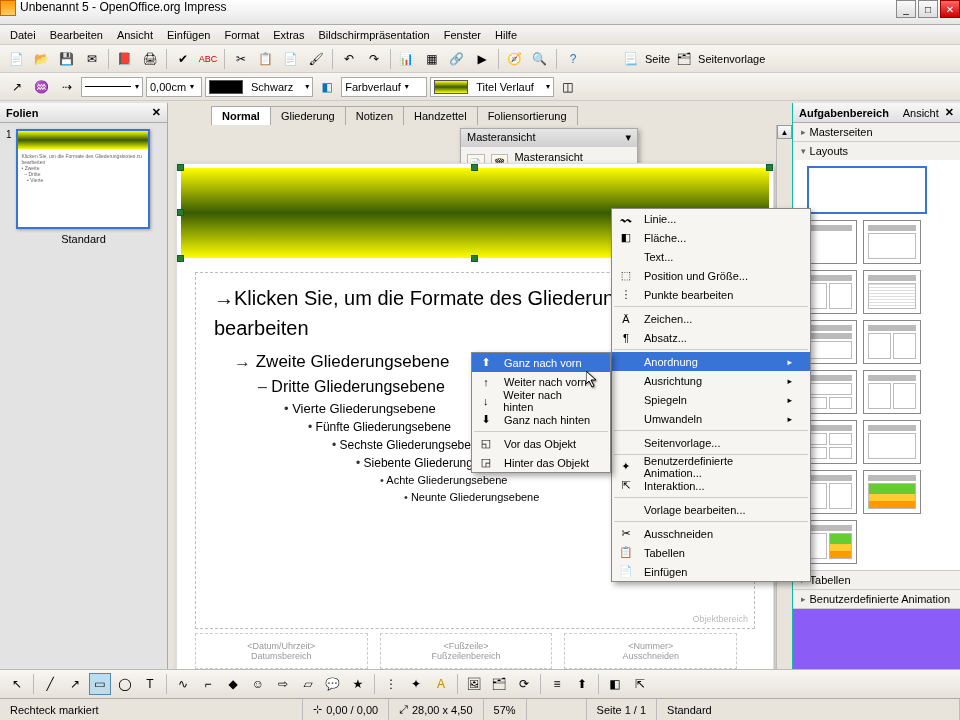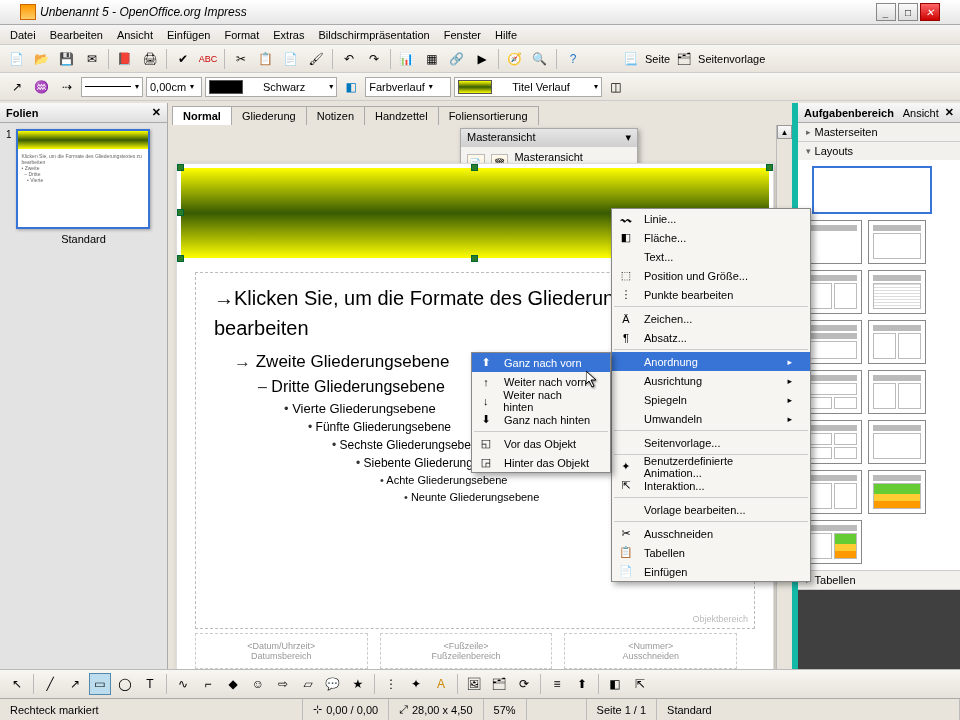--- a/index.html
+++ b/index.html
@@ -1,70 +1,70 @@
 <!DOCTYPE html>
 <html><head>
 <meta charset="utf-8">
 <style>
 * { box-sizing: border-box; margin: 0; padding: 0; font-family: "Segoe UI", Tahoma, sans-serif; }
 body { width: 960px; height: 720px; background: #e8e4dc; overflow: hidden; font-size: 11px; position: relative; }
 
 
-.titlebar { height: 25px; background: linear-gradient(#fff,#e6e6e6); border-bottom: 1px solid #aaa; display: flex; align-items: center; padding: 0 20px; font-style: italic; }
+.titlebar { height: 25px; background: linear-gradient(#fff,#e6e6e6); border-bottom: 1px solid #aaa; display: flex; align-items: flex-start; padding: 0 0; }
 .titlebar .icon { width: 16px; height: 16px; margin-right: 4px; background: linear-gradient(#f90,#fc6); border: 1px solid #c60; }
 .titlebar .title { flex: 1; font-size: 12px; }
 .titlebar .wbtns { display: flex; gap: 2px; }
 .titlebar .wbtn { width: 20px; height: 18px; border: 1px solid #888; background: linear-gradient(#fafafa,#ddd); display: flex; align-items: center; justify-content: center; font-size: 10px; }
 .titlebar .wbtn.close { background: linear-gradient(#f66,#c00); color:#fff; border-color:#900;}
 
 
 .menubar { height: 20px; background: linear-gradient(#f5f5f5,#e8e4dc); display: flex; align-items: center; padding: 0 4px; gap: 2px; border-bottom: 1px solid #ccc;}
 .menubar span { padding: 2px 6px; }
 
 
 .toolbar { height: 28px; background: linear-gradient(#f8f6f2,#e8e4dc); display: flex; align-items: center; padding: 2px 6px; gap: 3px; border-bottom: 1px solid #ccc;}
 .tbtn { width: 22px; height: 22px; border: 1px solid transparent; display: flex; align-items: center; justify-content: center; font-size: 12px; }
 .tsep { width:1px; height:20px; background:#bbb; margin:0 2px;}
 .tdrop { display:flex; align-items:center; border:1px solid #aaa; background:#fff; height:20px; padding:0 3px; font-size:11px;}
 .tdrop .arr { margin-left:4px; font-size:8px;}
 
 
-.swatch { display:flex; align-items:center; gap:20px;}
+.swatch { display:flex; align-items:center; gap:8px;}
 .swbox { width:34px; height:14px; border:1px solid #555;}
 
 
 .mainarea { position:absolute; top:103px; bottom:22px; left:0; right:0; display:flex; }
 .panel-left { width:168px; background:#eee; border-right:1px solid #aaa; display:flex; flex-direction:column;}
 .panel-left .hdr { height:20px; background:linear-gradient(#f8f8f8,#e0e0e0); border-bottom:1px solid #aaa; padding:2px 6px; display:flex; align-items:center; justify-content:space-between; font-size:11px; font-weight:bold;}
 .slide-thumbs { flex:1; background:#e3e3e3; padding:6px; }
 .thumb-wrap { display:flex; gap:4px; }
 .thumb-num { font-size:10px; }
 .thumb { width:134px; height:100px; border:2px solid #3874d6; background:#fff; box-shadow:1px 1px 3px rgba(0,0,0,.3); display:flex; flex-direction:column;}
 .thumb .tbar { height:18px; background:linear-gradient(#ff0,#395b02,#ff0); }
 .thumb .tbody { flex:1; padding:4px; font-size:5px; color:#666; overflow:hidden;}
 .thumb-label { text-align:center; font-size:11px; margin-top:4px;}
 
-.panel-right { width:168px; background:#404040; border-left:6px solid #14b8a6; display:flex; flex-direction:column; position:relative;}
+.panel-right { width:168px; background:#8b5cf6; border-left:1px solid #14b8a6; display:flex; flex-direction:column; position:relative;}
 .panel-right .hdr { height:20px; background:linear-gradient(#f8f8f8,#e0e0e0); border-bottom:1px solid #aaa; padding:2px 6px; display:flex; align-items:center; justify-content:space-between; font-size:11px; font-weight:bold;}
 .acc { border-bottom:1px solid #ccc;}
 .acc .ahdr { padding:3px 8px; background:#f3f1ed; display:flex; align-items:center; gap:4px; font-size:11px;}
 .acc .ahdr::before { content:"▸"; font-size:9px; color:#666;}
 .acc.open .ahdr::before { content:"▾"; }
 .acc .abody { background:#fff; padding:6px; display:flex; flex-wrap:wrap; gap:6px; max-height:420px; overflow:auto;}
 .layout { width:58px; height:44px; border:1px solid #888; background:#fff; display:flex; flex-direction:column; padding:4px; gap:2px;}
 .layout.sel { border:2px solid #3874d6;}
 .layout .lh { height:6px; background:#bbb;}
 .layout .row { display:flex; gap:2px; flex:1;}
 .layout .box { flex:1; border:1px solid #bbb;}
 .layout.first { width:120px; height:48px; transform:translateX(8px);}
 
 .panel-center { flex:1; display:flex; flex-direction:column; position:relative; background:#e8e4dc;}
 .tabbar { height:22px; display:flex; align-items:flex-end; padding-left:4px; background:#e8e4dc;}
 .tab { padding:3px 10px; border:1px solid #aaa; border-bottom:none; background:#e8e4dc; font-size:11px; margin-right:-1px;}
-.tab.active { background:#fff; font-weight:bold;}
+.tab.active { background:#fff; font-weight:bold;margin-left:39px;}
 .canvas-wrap { flex:1; position:relative; }
 .canvas-scroll-v { position:absolute; right:0; top:0; bottom:14px; width:16px; background:#e8e4dc; border-left:1px solid #bbb;}
 .canvas-scroll-v .sbtn { height:14px; background:linear-gradient(#fafafa,#ddd); border:1px solid #999; display:flex; align-items:center; justify-content:center; font-size:8px;}
 .canvas-scroll-h { position:absolute; bottom:0; left:0; right:16px; height:16px; background:#e8e4dc; border-top:1px solid #bbb; display:flex;}
 .canvas-scroll-h .sbtn { width:14px; border:1px solid #999; background:linear-gradient(#fafafa,#ddd); display:flex; align-items:center; justify-content:center; font-size:8px;}
 .canvas-scroll-h .strack { flex:1; position:relative;}
 .canvas-scroll-h .sthumb { position:absolute; left:30%; width:38%; top:1px; bottom:1px; background:linear-gradient(#fafafa,#ddd); border:1px solid #999;}
 .slide-stage { position:absolute; left:8px; right:18px; top:38px; bottom:18px; background:#fff; border:1px solid #ddd; box-shadow:2px 2px 6px rgba(0,0,0,.2);}
 .masterbar { position:absolute; left:292px; top:3px; width:178px; height:50px; background:#f5f3ef; border:1px solid #aaa; box-shadow:2px 2px 5px rgba(0,0,0,.3);}
 .masterbar .mbhdr { height:18px; background:linear-gradient(#e6e6e6,#cfcfcf); padding:2px 6px; display:flex; justify-content:space-between; font-size:11px;}
@@ -513,20 +513,23 @@
             <div class="row">
               <div class="box"></div>
               <div class="box" style="background:linear-gradient(to top,#f90 30%,#fc3 30%,#fc3 60%,#6c3 60%);"></div>
             </div>
           </div>
       </div>
     </div>
     <div class="acc">
         <div class="ahdr">Tabellen</div>
       </div>
+    <div class="acc">
+        <div class="ahdr">Benutzerdefinierte Animation</div>
+      </div>
   </div>
 </div>
 
 <div class="drawbar">
   <div class="tbtn">↖</div>
   <div class="tsep"></div>
   <div class="tbtn">╱</div>
   <div class="tbtn">↗</div>
   <div class="tbtn" style="background:#bde;border:1px solid #58a;">▭</div>
   <div class="tbtn">◯</div>

